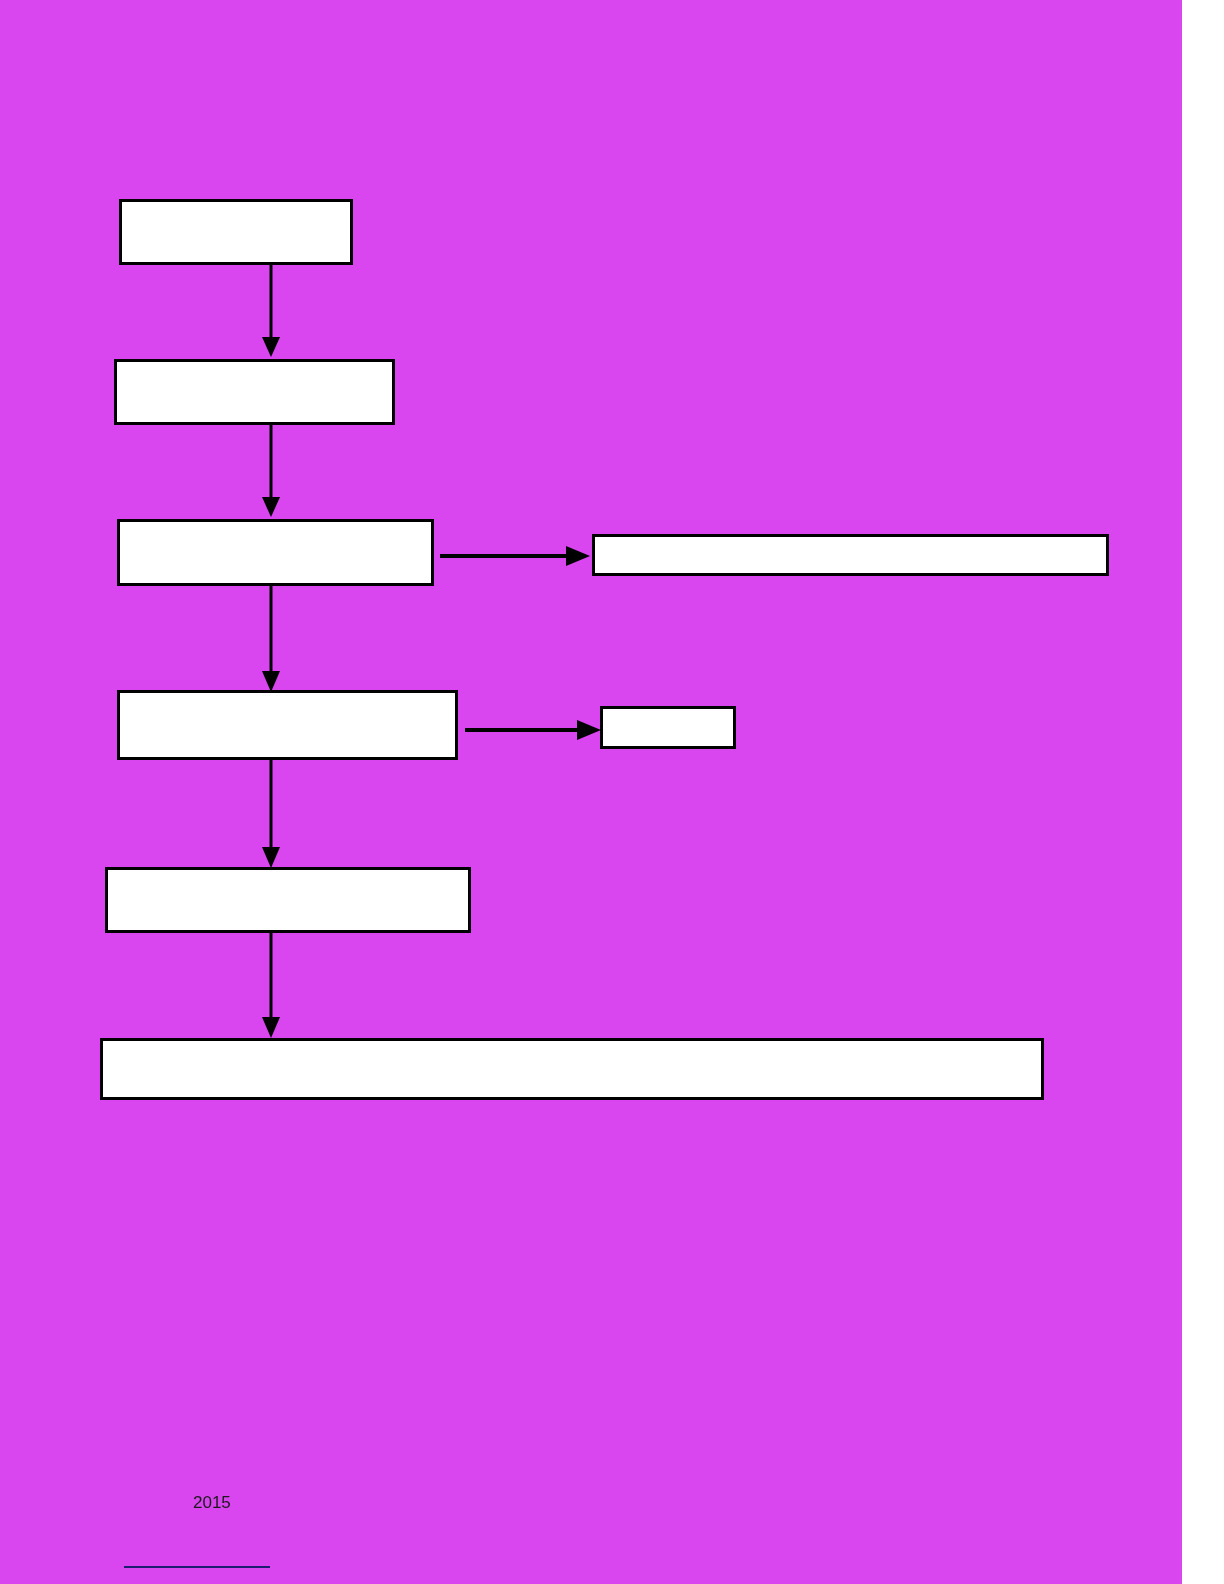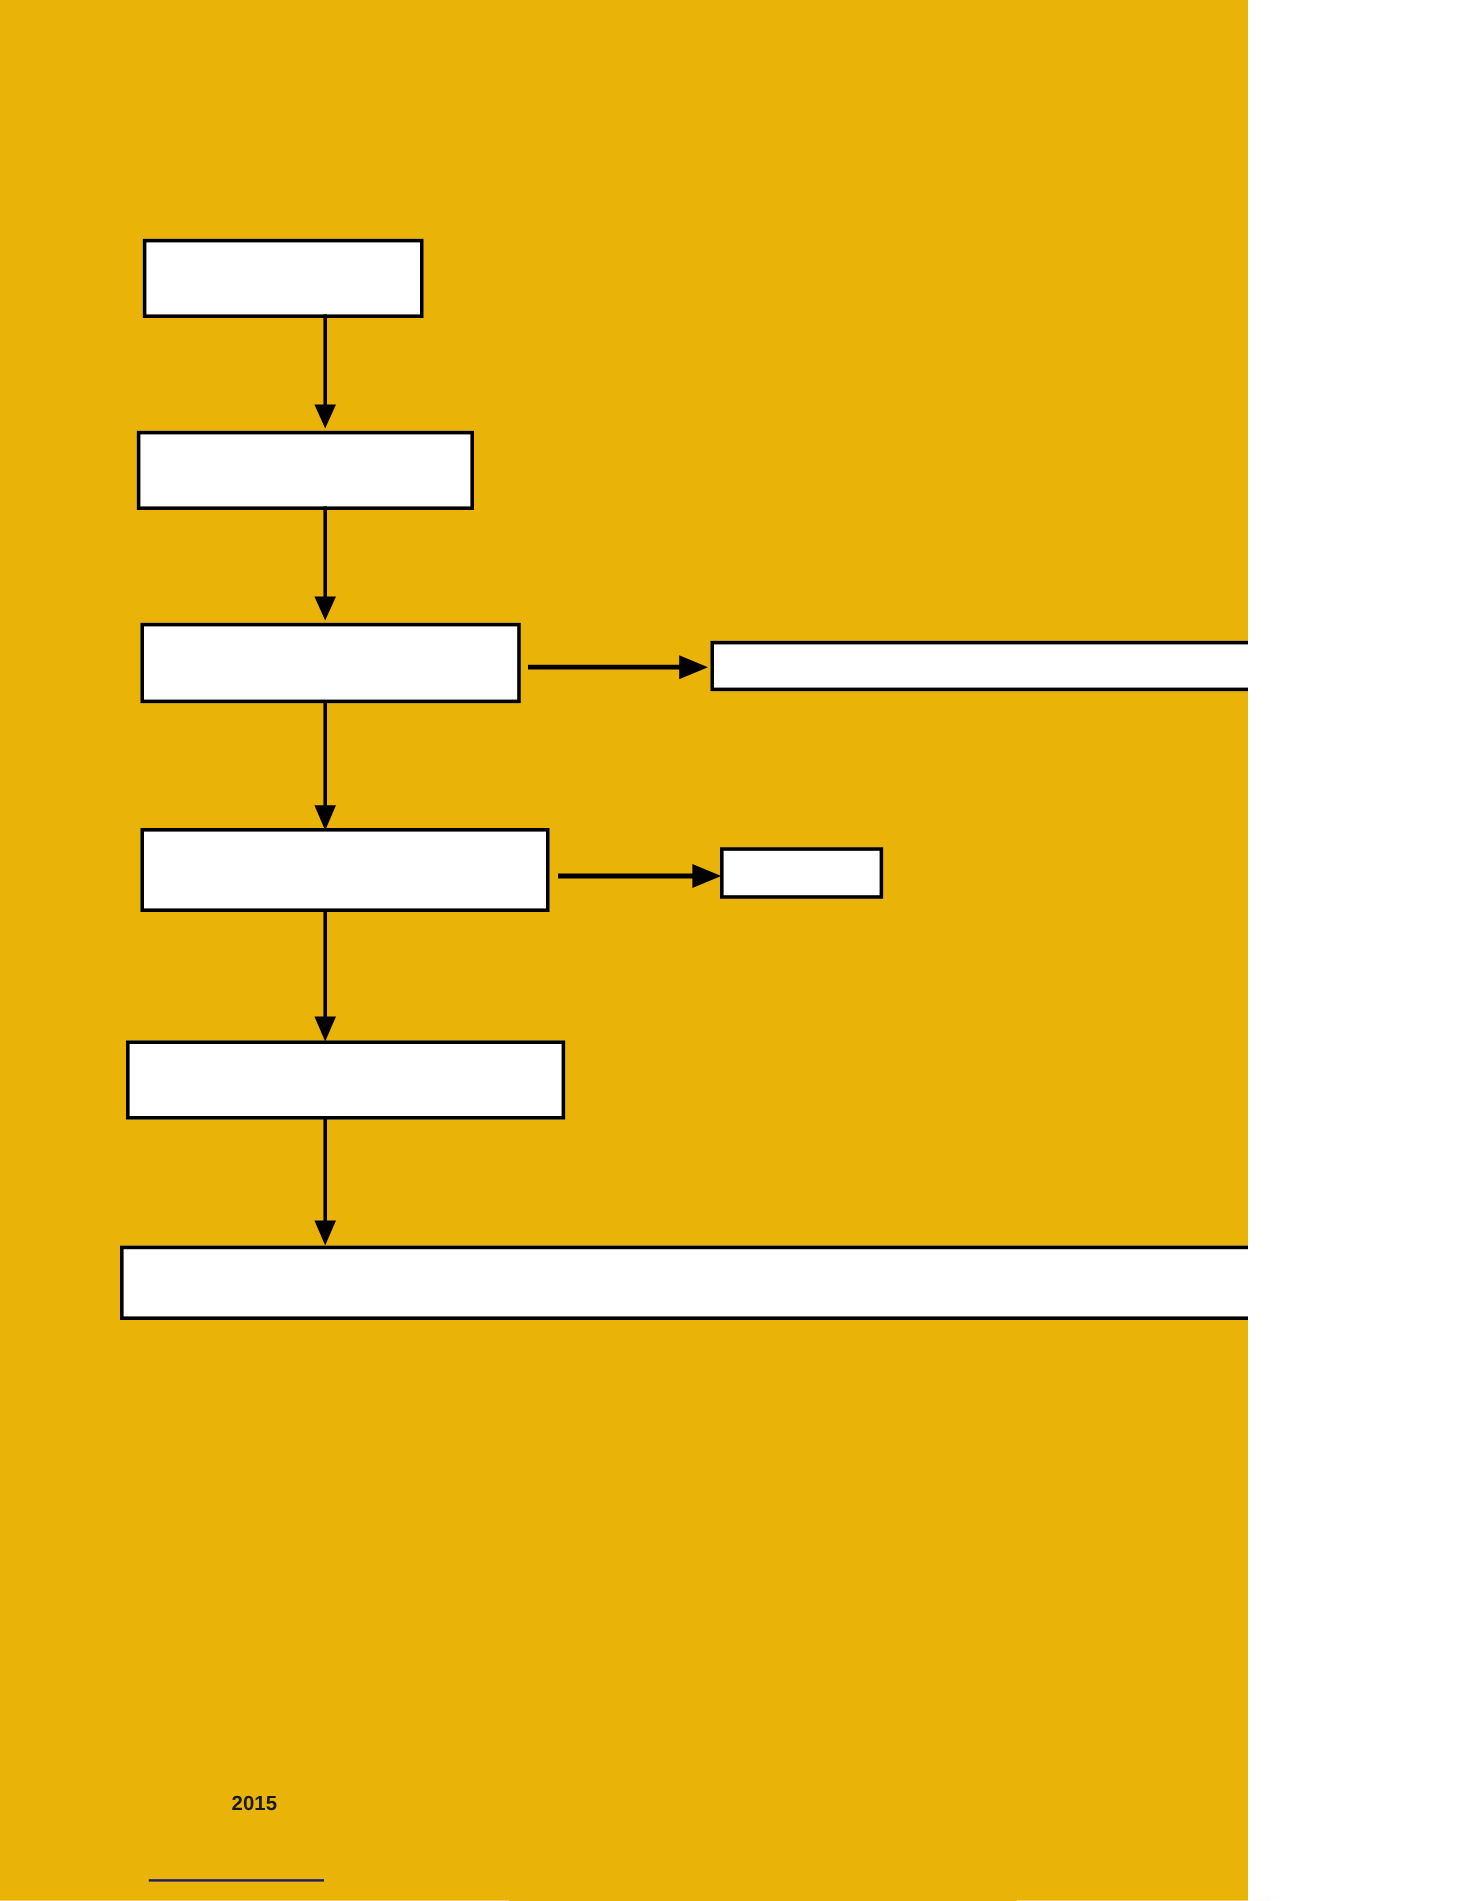--- a/index.html
+++ b/index.html
@@ -6,25 +6,24 @@
   html, body {
     margin: 0;
     padding: 0;
     background: #ffffff;
   }
   body {
     font-family: "Liberation Sans", sans-serif;
   }
   #page {
     position: relative;
-    width: 1040px;
+    width: 1182px;
     height: 1584px;
-    background: #eab308;
+    background: #d946ef;
     overflow: hidden;
-    font-weight: bold;
   }
   .flow-box {
     position: absolute;
     box-sizing: border-box;
     background: #ffffff;
     border: 3px solid #000000;
   }
   .box-label {
     display: block;
     width: 100%;

